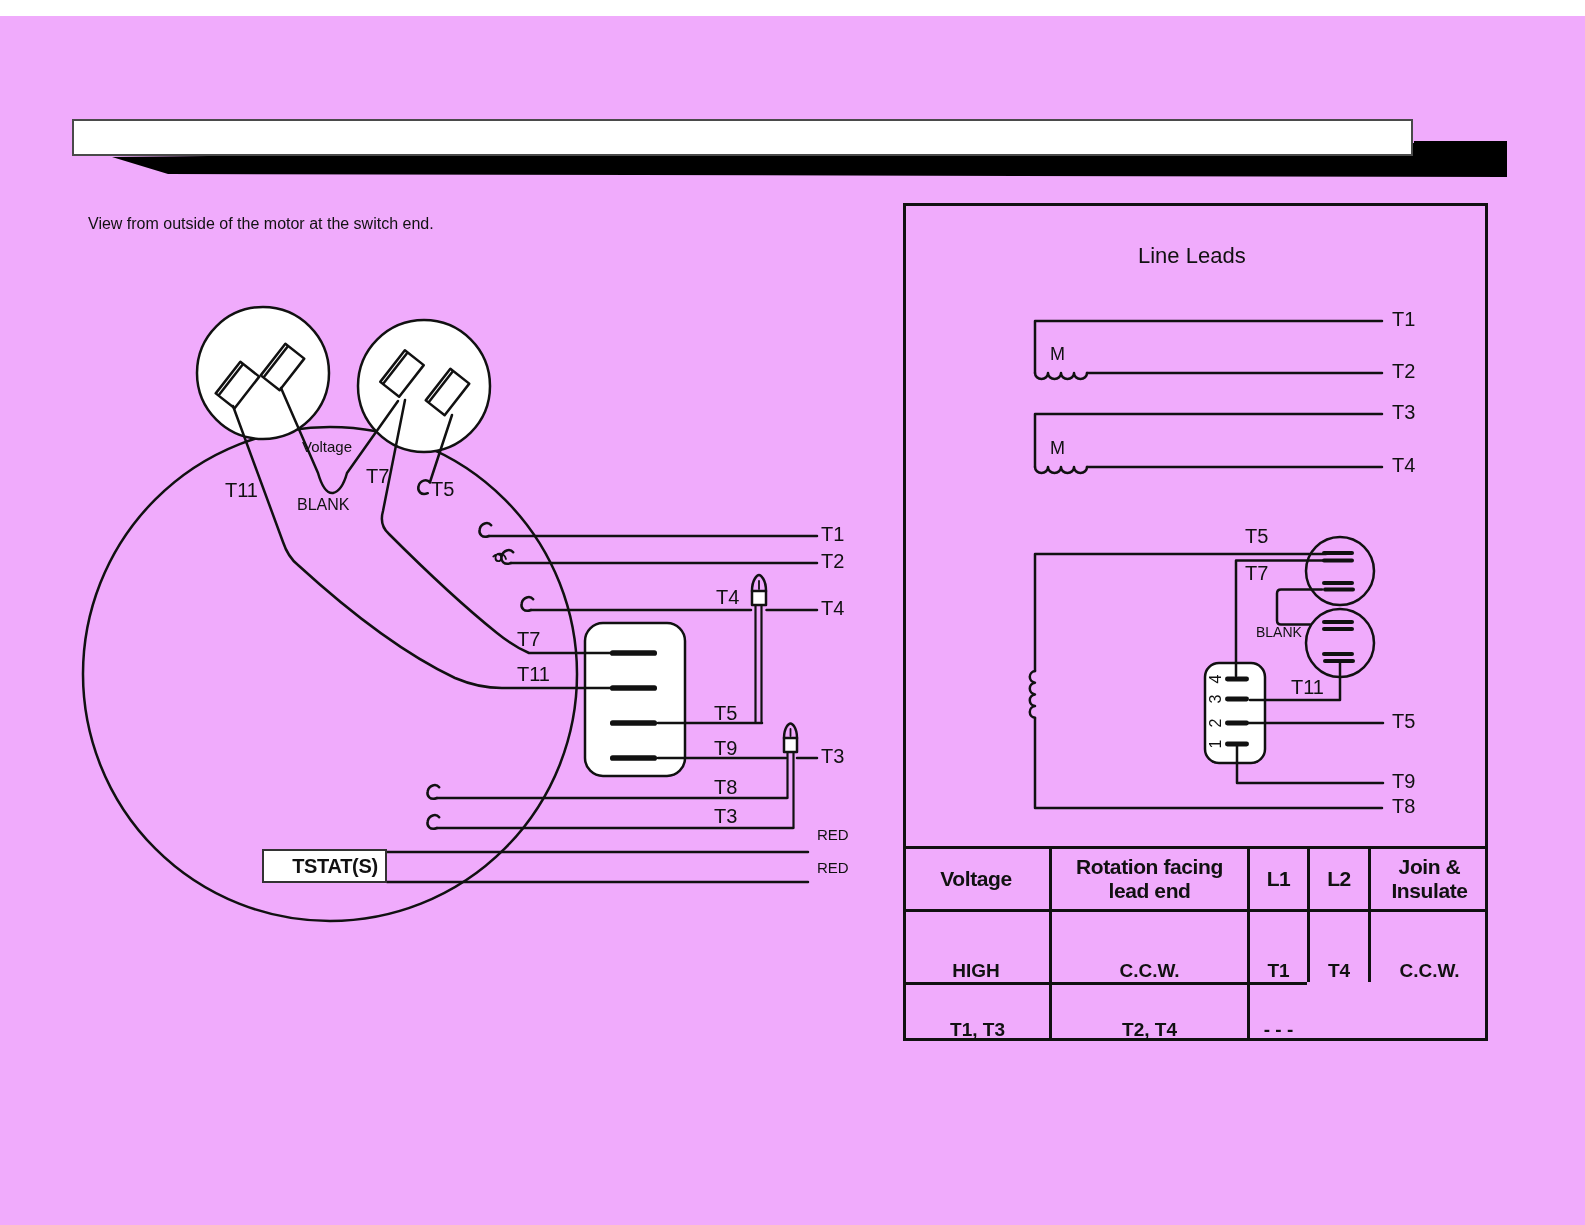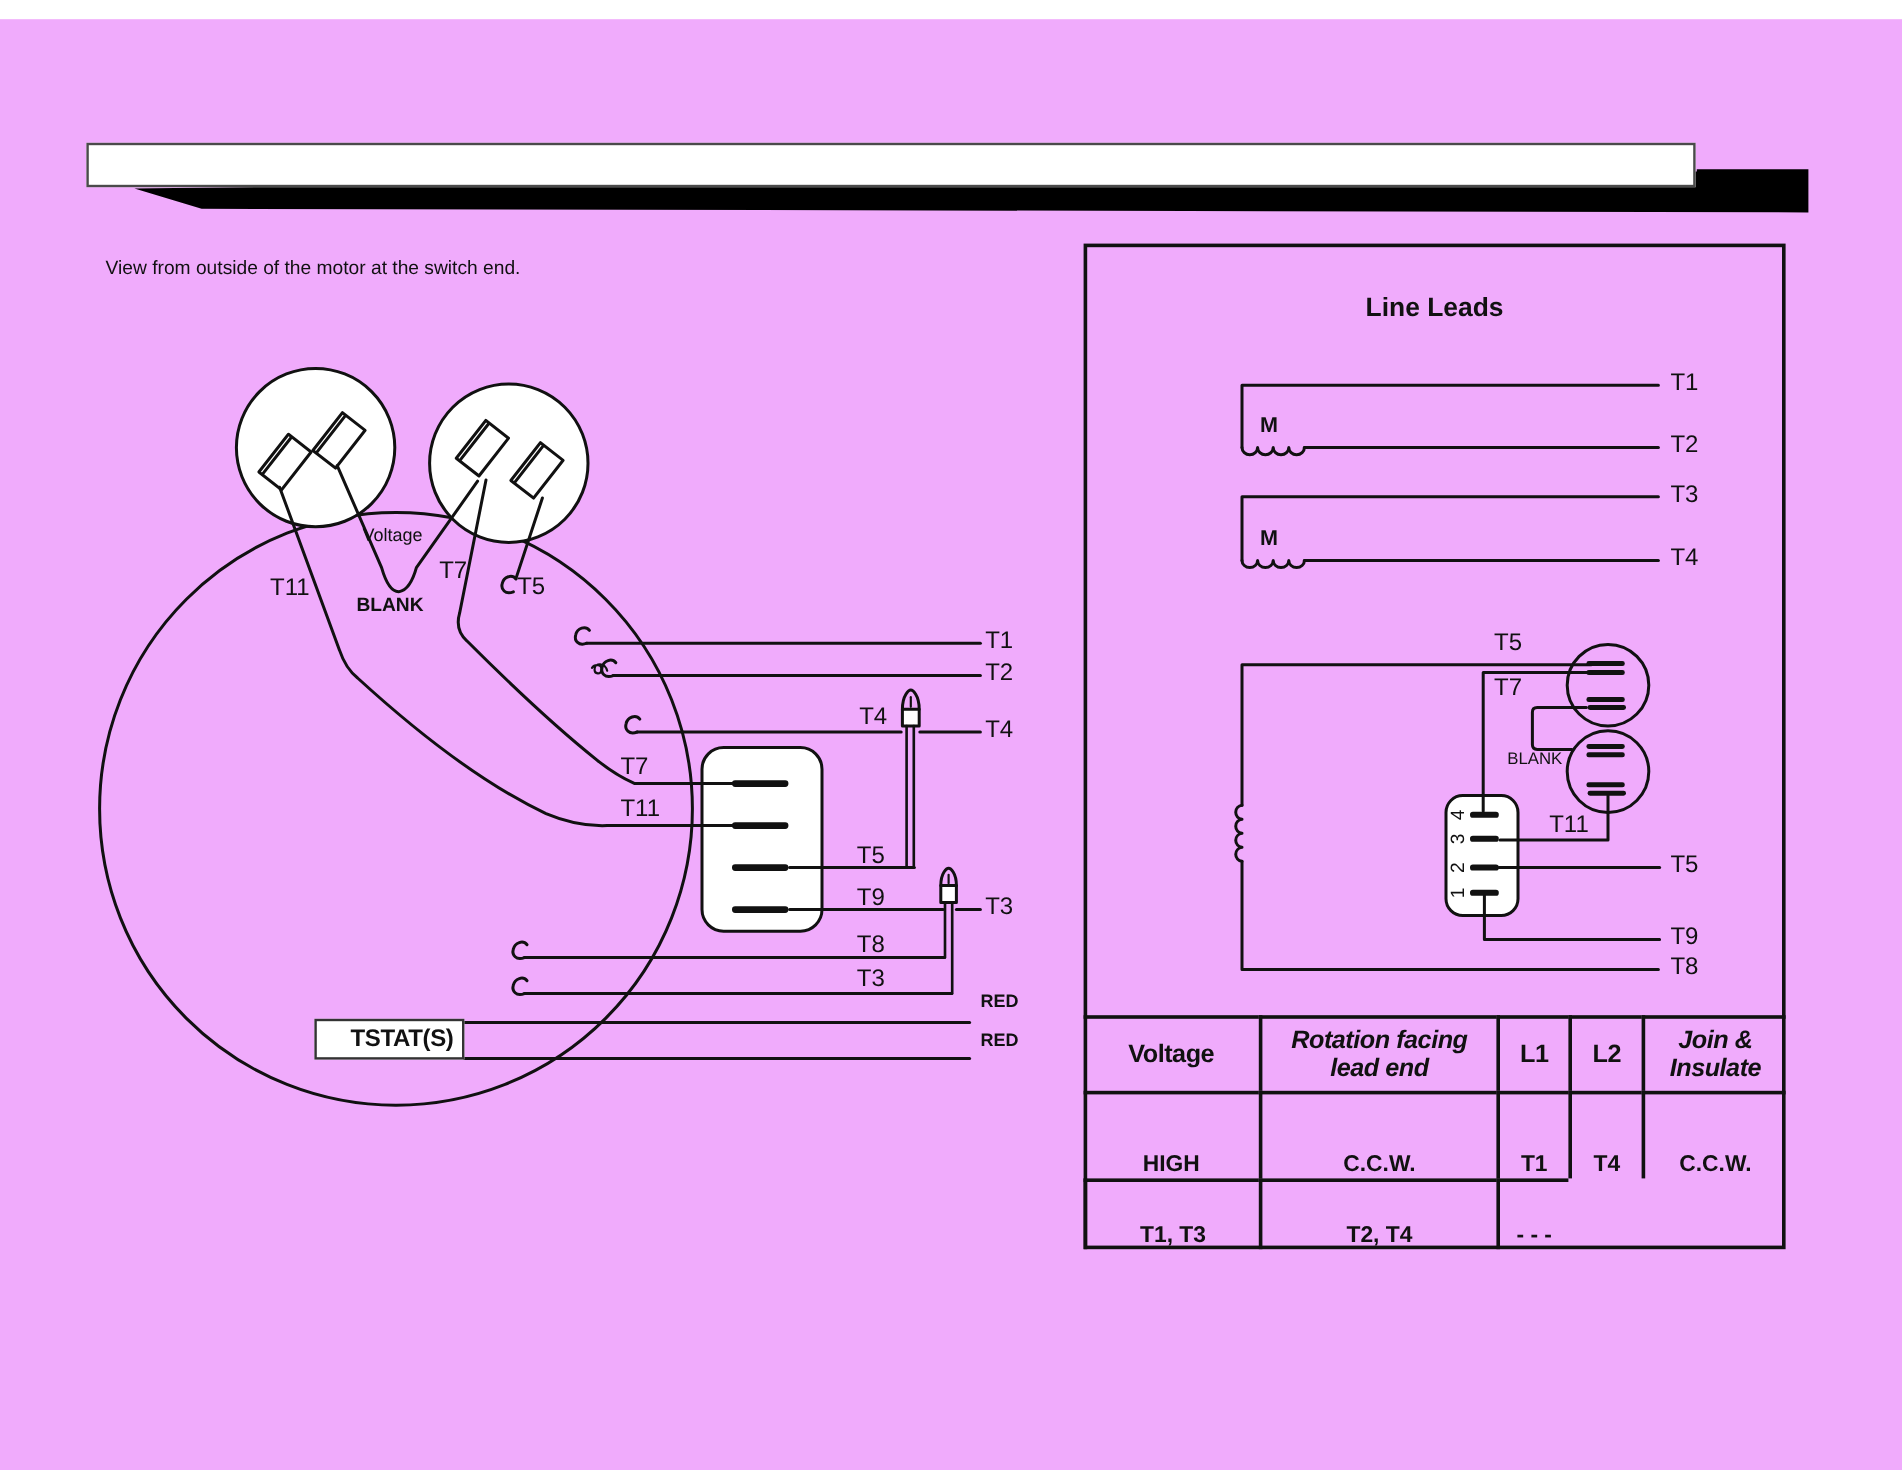--- a/index.html
+++ b/index.html
@@ -1,36 +1,36 @@
 <!DOCTYPE html>
 <html><head>
 <meta charset="utf-8">
 <style>
   html,body{margin:0;padding:0;background:#ffffff;}
   .page{position:relative;width:1585px;height:1225px;background:#f0abfc;overflow:hidden;
         font-family:"Liberation Sans",sans-serif;color:#111;margin-top:16px;}
   .art{position:absolute;left:0;top:0;}
   .lbl{position:absolute;font-size:20px;line-height:1.05;white-space:nowrap;color:#111;}
-  .bold{font-weight:700;}
+  .bold{font-weight:400;}
   .white-head{position:absolute;left:72px;top:103px;width:1341px;height:37px;
               border:2px solid #4a4a4a;background:#fff;box-sizing:border-box;}
   .tstat{position:absolute;left:262px;top:833px;width:125px;height:34px;border:2.5px solid #333;
          background:#fff;box-sizing:border-box;display:flex;align-items:center;justify-content:center;
          font-weight:700;font-size:20px;letter-spacing:-0.3px;padding-left:21px;}
   .panel{position:absolute;left:903px;top:187px;width:585px;height:838px;
          border:3px solid #111;box-sizing:border-box;}
   .ltable{position:absolute;left:903px;top:830px;width:585px;height:217px;box-sizing:border-box;
           display:grid;grid-template-columns:146px 198px 60px 61px 120px;
           grid-template-rows:63px 73px 59px;}
   .cell{display:flex;align-items:center;justify-content:center;text-align:center;
         border-top:3px solid #111;font-weight:700;box-sizing:border-box;}
   .cell.nl{border-left:3px solid #111;}
   .cell.hdr{font-size:21px;letter-spacing:-0.4px;}
   .cell.val{font-size:19px;align-items:flex-end;}
-  .wrapspan{display:block;line-height:1.15;font-style:italic;}
+  .wrapspan{display:block;line-height:1.15;}
   .digit{position:absolute;width:18px;height:18px;display:flex;align-items:center;justify-content:center;
          font-size:16px;transform:rotate(-90deg);}
 </style>
 </head>
 <body>
 
 <div class="page">
 
   <svg class="art" width="1585" height="1225" viewBox="0 0 1585 1225">
     <defs>

